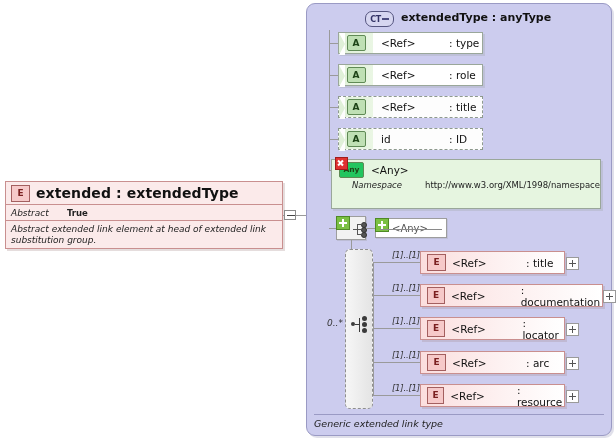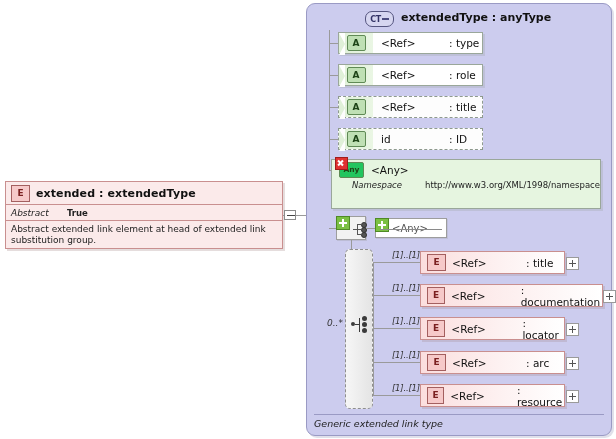--- a/index.html
+++ b/index.html
@@ -28,29 +28,29 @@
     height:22px;display:flex;align-items:center;
     border-bottom:1px solid #c98f8f;
     padding-left:5px;
   }
   .badge-E{
     width:17px;height:15px;line-height:15px;text-align:center;
     background:#f6c9c9;border:1px solid #a35f5f;color:#7a2020;
     font-size:9px;font-weight:bold;font-family:"DejaVu Sans","Liberation Sans",sans-serif;
     margin-right:6px;
   }
-  .elem-title{font-size:11px;font-weight:bold;color:#111;letter-spacing:.1px;}
+  .elem-title{font-size:14px;font-weight:bold;color:#111;letter-spacing:.1px;}
   .elem-prop{
     height:15px;display:flex;align-items:center;padding-left:5px;
     border-bottom:1px solid #c98f8f;font-size:9px;
   }
   .elem-prop .k{font-style:italic;width:56px;color:#222;}
   .elem-prop .v{font-weight:bold;font-size:8.5px;color:#222;}
   .elem-doc{
-    padding:3px 16px 0 5px;font-size:9px;line-height:11px;color:#222;
+    padding:3px 16px 0 5px;font-style:italic;font-size:9px;line-height:11px;color:#222;
   }
 
   
   .conn-h{position:absolute;background:#9a9a9a;height:1px;}
   .conn-v{position:absolute;background:#9a9a9a;width:1px;}
   .collapse-box{
     left:284px;top:210px;width:12px;height:10px;
     background:#ffffff;border:1px solid #8b8b8b;
   }
   .collapse-box i{

